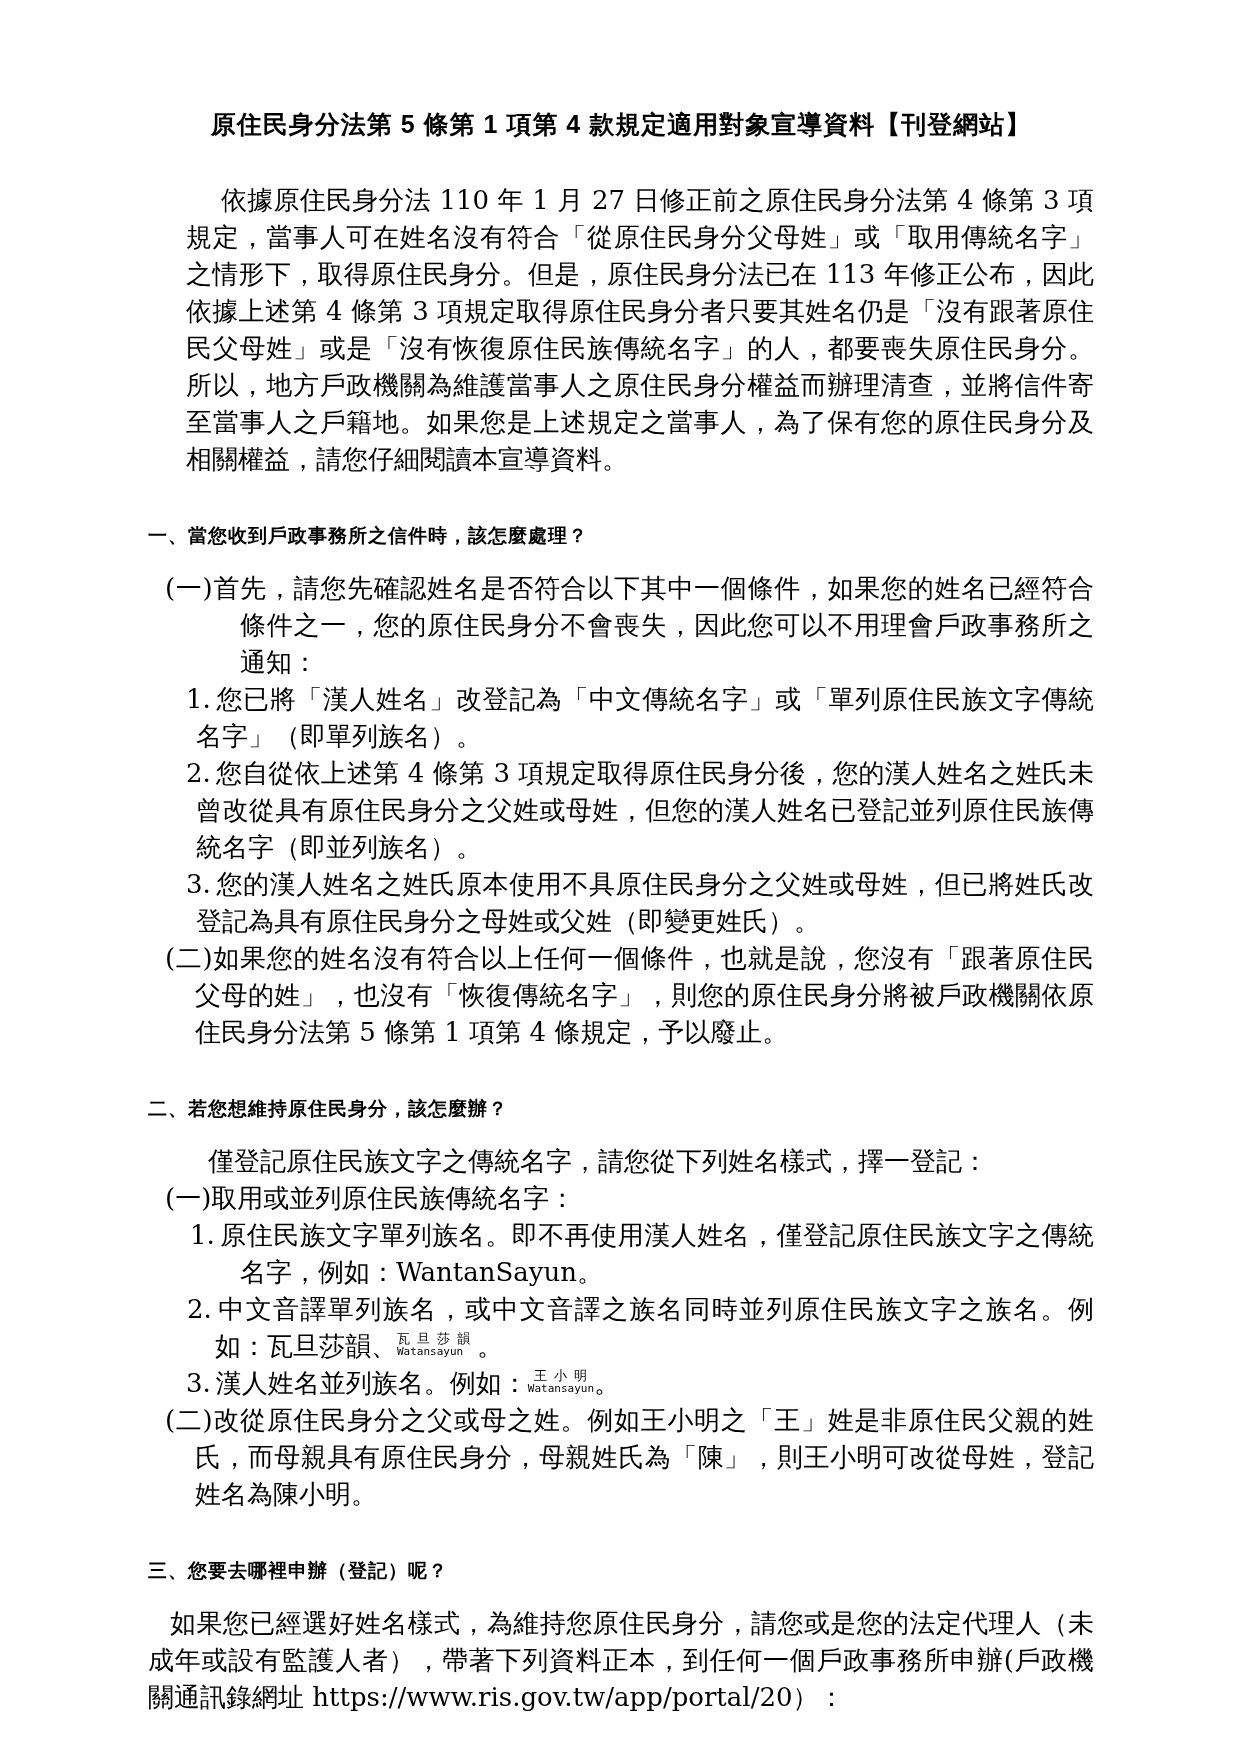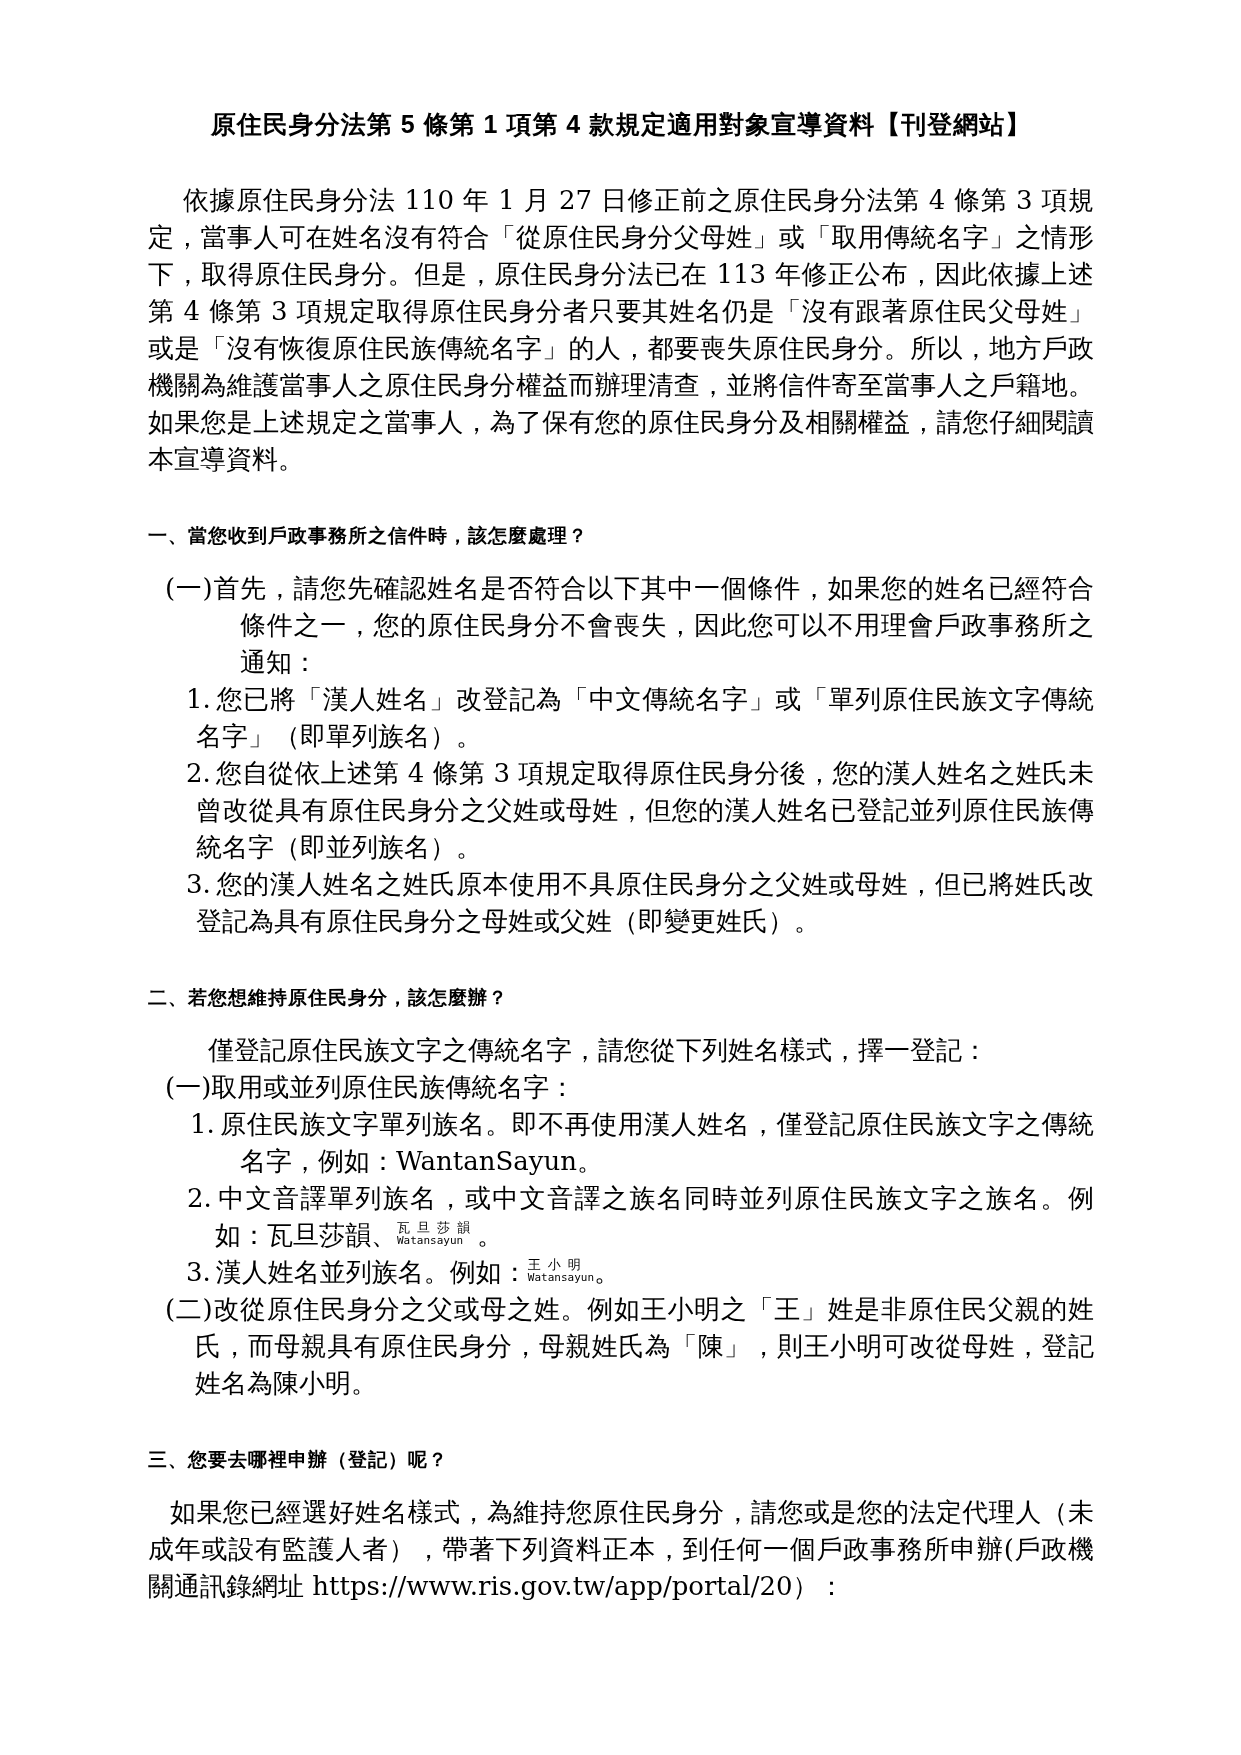--- a/index.html
+++ b/index.html
@@ -30,20 +30,21 @@
     letter-spacing: 1px;
   }
   .para {
     font-size: 26px;
     line-height: 37px;
     text-align: justify;
     margin: 0;
   }
   .intro-first {
     text-indent: 35px;
+    margin-left: 38px;
   }
   .sec-heading {
     font-family: "Liberation Sans", "DejaVu Sans", sans-serif;
     font-weight: bold;
     font-size: 19px;
     line-height: 40px;
     margin-top: 38px;
     margin-bottom: 14px;
     letter-spacing: 1px;
   }
@@ -77,20 +78,21 @@
     text-indent: 0;
     line-height: 1.05;
     text-align: left;
     transform: translateY(-3px);
   }
   .stacked .top {
     display: block;
     font-size: 13px;
     letter-spacing: 7px;
     white-space: nowrap;
+    text-align: right;
   }
   .stacked .bottom {
     display: block;
     font-size: 11px;
     font-family: "DejaVu Sans Mono", "Liberation Mono", monospace;
     letter-spacing: 0px;
     white-space: nowrap;
   } 
 </style>
 </head>
@@ -106,20 +108,21 @@
     <div class="sec-heading">一、當您收到戶政事務所之信件時，該怎麼處理？</div>
 
     <p class="item it-paren-wide"><span class="marker">(一)</span><span>首先，請您先確認姓名是否符合以下其中一個條件，如果您的姓名已經符合條件之一，您的原住民身分不會喪失，因此您可以不用理會戶政事務所之通知：</span></p>
 
     <p class="item it-num"><span class="marker">1.</span><span>您已將「漢人姓名」改登記為「中文傳統名字」或「單列原住民族文字傳統名字」（即單列族名）。</span></p>
 
     <p class="item it-num"><span class="marker">2.</span><span>您自從依上述第 4 條第 3 項規定取得原住民身分後，您的漢人姓名之姓氏未曾改從具有原住民身分之父姓或母姓，但您的漢人姓名已登記並列原住民族傳統名字（即並列族名）。</span></p>
 
     <p class="item it-num"><span class="marker">3.</span><span>您的漢人姓名之姓氏原本使用不具原住民身分之父姓或母姓，但已將姓氏改登記為具有原住民身分之母姓或父姓（即變更姓氏）。</span></p>
 
+    <p class="item it-paren"><span class="marker">(二)</span><span>如果您的姓名沒有符合以上任何一個條件，也就是說，您沒有「跟著原住民父母的姓」，也沒有「恢復傳統名字」，則您的原住民身分將被戶政機關依原住民身分法第 5 條第 1 項第 4 條規定，予以廢止。</span></p>
   </div>
 
   <div>
     <div class="sec-heading">二、若您想維持原住民身分，該怎麼辦？</div>
 
     <p class="para sec2-intro">僅登記原住民族文字之傳統名字，請您從下列姓名樣式，擇一登記：</p>
 
     <p class="item it-paren"><span class="marker">(一)</span><span>取用或並列原住民族傳統名字：</span></p>
 
     <p class="item it-num-wide"><span class="marker">1.</span><span>原住民族文字單列族名。即不再使用漢人姓名，僅登記原住民族文字之傳統名字，例如：WantanSayun。</span></p>

